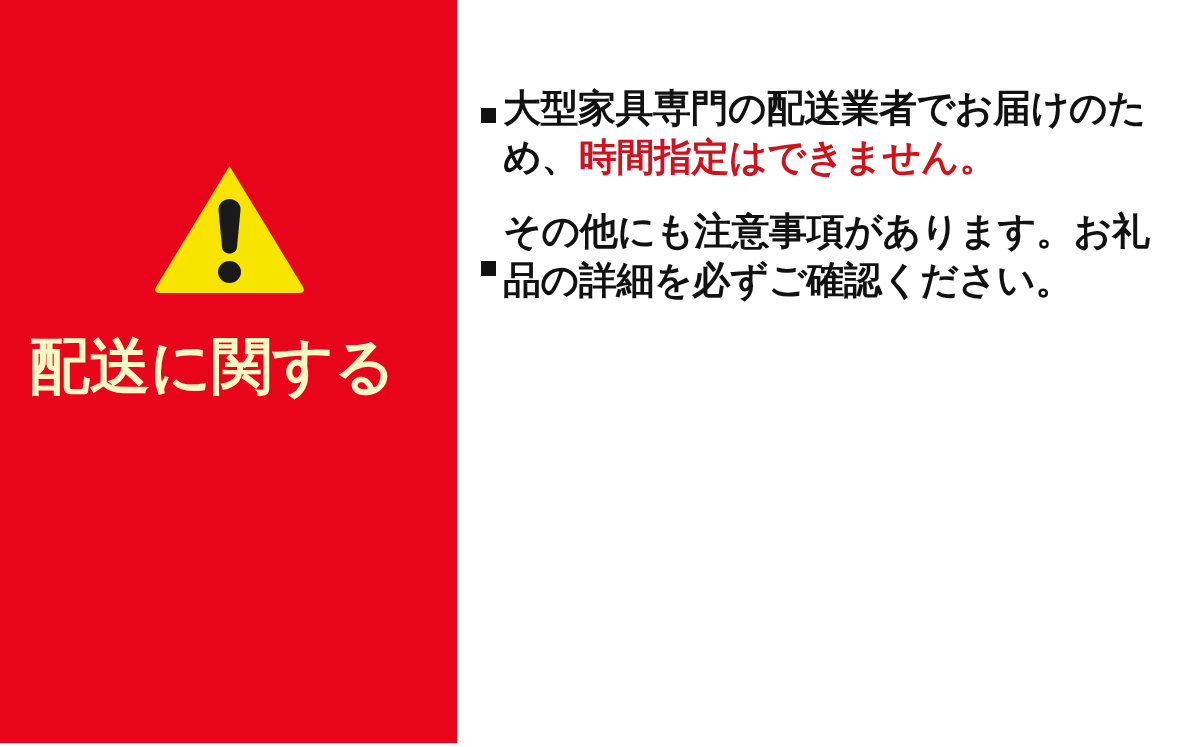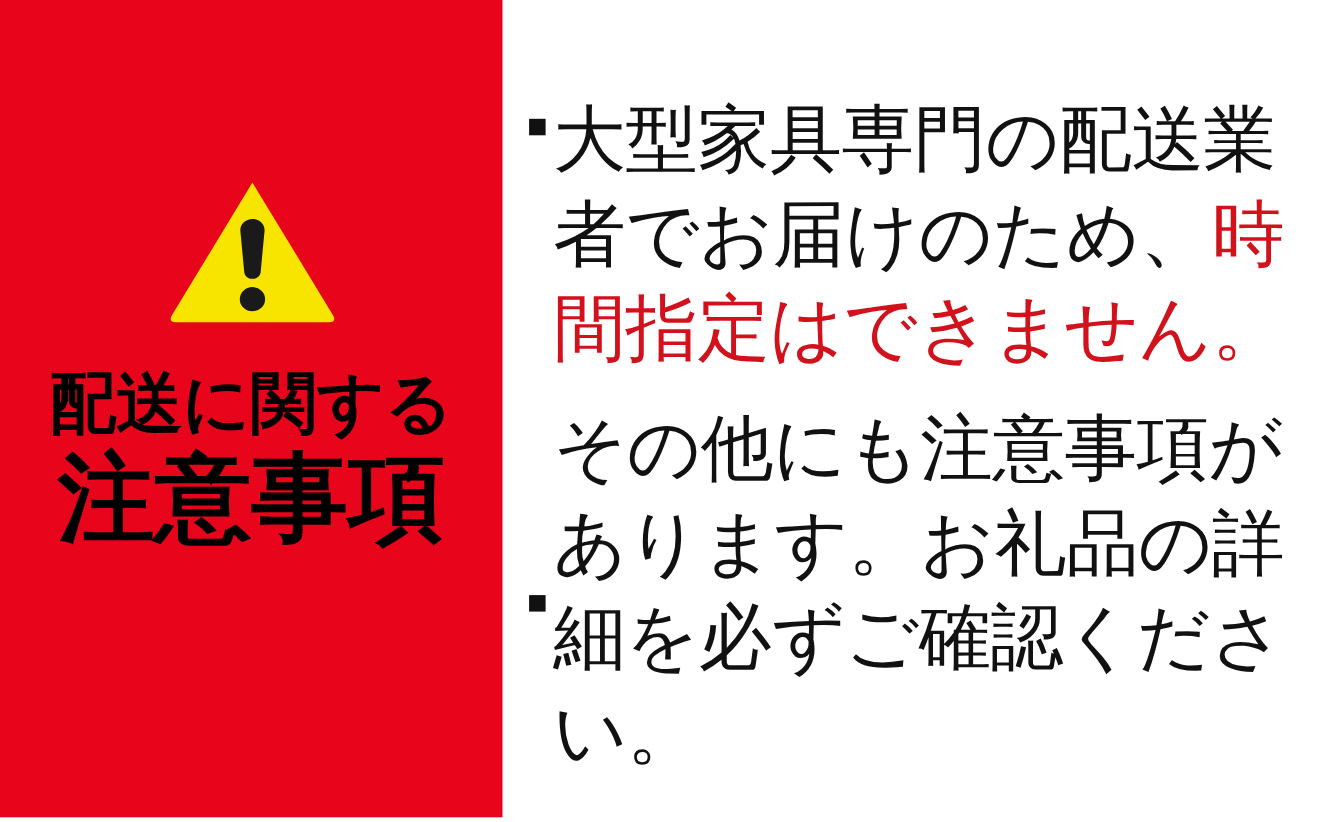--- a/index.html
+++ b/index.html
@@ -45,23 +45,23 @@
     display: block;
     width: 155px;
     height: 132px;
   }
 
   .panel-heading {
     position: absolute;
     left: 0;
     top: 336px;
     width: 457px;
-    text-align: center;
-    color: #000000;
+    color: #fef9c3;
     line-height: 1.0;
+    padding-left: 27px;
   }
   .heading-line-1 {
     display: block;
     font-size: 61px;
     font-weight: 700;
     letter-spacing: 0px;
     white-space: nowrap;
     transform: scaleX(0.99);
   }
   .heading-line-2 {
@@ -97,24 +97,24 @@
     flex: 0 0 auto;
     width: 15px;
     height: 15px;
     background: #111111;
     margin-top: 24px;
     margin-right: 7px;
   }
 
   .note-text {
     flex: 1 1 auto;
-    font-size: 66px;
+    font-size: 38px;
     line-height: 1.30;
     color: #111111;
-    font-weight: 400;
+    font-weight: 700;
     letter-spacing: -0.5px;
     text-align: left;
   }
   .note-text .hl-red {
     color: #D1121C;
   }
 </style>
 </head>
 <body>
 
@@ -131,21 +131,20 @@
                  C84.7 88 81.5 90.5 77.5 90.5
                  C73.5 90.5 70.3 88 70 84
                  L66.5 47
                  C66 41 71 36 77.5 36 Z" fill="#1A1A1A"></path>
         <ellipse cx="77.5" cy="109" rx="11.5" ry="11" fill="#1A1A1A"></ellipse>
       </svg>
     </div>
 
     <div class="panel-heading">
       <span class="heading-line-1">配送に関する</span>
-      <span class="heading-line-2">注意事項</span>
     </div>
   </div>
 
   <div class="right-panel">
 
     <div class="note-item">
       <span class="bullet-marker"></span>
       <div class="note-text">
         <span>大型家具専門の配送業者でお届けのため、</span><span class="hl-red">時間指定はできません。</span>
       </div>

